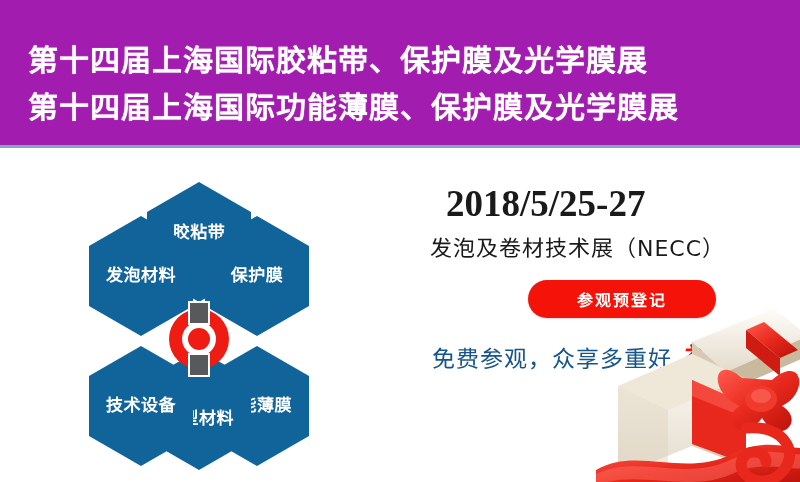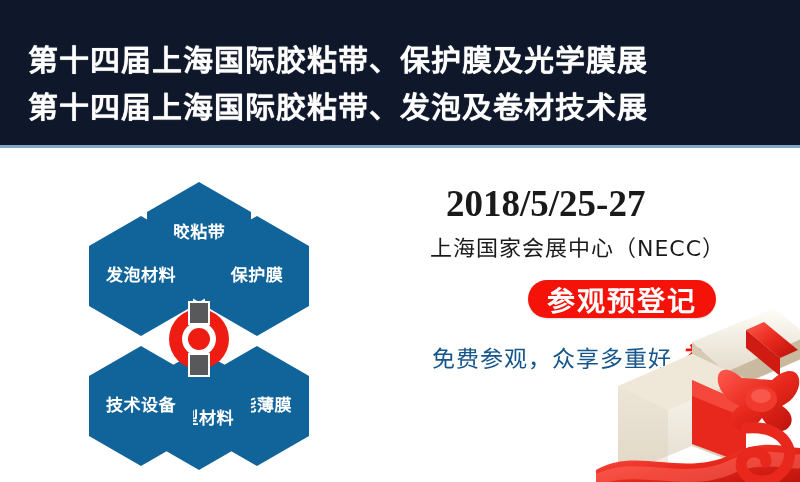--- a/index.html
+++ b/index.html
@@ -9,21 +9,21 @@
     font-family:"Liberation Sans","DejaVu Sans",sans-serif;
     background:#ffffff;
   }
   #banner{
     position:relative;width:800px;height:482px;overflow:hidden;background:#fff;
   }
 
   
   #header{
     position:absolute;left:0;top:0;width:800px;height:145px;
-    background:#0f172a;
+    background:#a21caf;
     box-sizing:border-box;
   }
   #header-rule{
     position:absolute;left:0;top:145px;width:800px;height:3px;
     background:#7fa8c4;
   }
   .hline{
     position:absolute;left:28px;
     color:#ffffff;
     font-weight:bold;
@@ -69,21 +69,21 @@
   }
   #register-button{
     position:absolute;left:108px;top:110px;
     width:188px;height:38px;border-radius:19px;
     background:#f51208;border:none;cursor:pointer;
     display:flex;align-items:center;justify-content:center;
     box-shadow:0 1px 2px rgba(0,0,0,0.15);
     padding:0;
   }
   #register-button-label{
-    color:#ffffff;font-weight:bold;font-size:28px;letter-spacing:2px;
+    color:#ffffff;font-weight:bold;font-size:16px;letter-spacing:2px;
     font-family:"DejaVu Sans","Liberation Sans",sans-serif;
     white-space:nowrap;
   }
   #promo-line{
     position:absolute;left:12px;top:166px;
     font-family:"DejaVu Sans","Liberation Sans",sans-serif;
     font-size:23px;color:#16558a;letter-spacing:1px;white-space:nowrap;
   }
   #promo-highlight{
     color:#f51208;font-weight:bold;font-style:italic;font-size:27px;
@@ -97,21 +97,21 @@
   }
   #gift-svg{display:block;width:212px;height:216px;}
 </style>
 </head>
 <body>
 
 <div id="banner">
 
   <div id="header">
     <div class="hline" id="title-line-1">第十四届上海国际胶粘带、保护膜及光学膜展</div>
-    <div class="hline" id="title-line-2">第十四届上海国际胶粘带、发泡及卷材技术展</div>
+    <div class="hline" id="title-line-2">第十四届上海国际功能薄膜、保护膜及光学膜展</div>
   </div>
   <div id="header-rule"></div>
 
   <div id="hex-cluster">
     <svg id="hex-svg" viewBox="0 0 330 300" xmlns="http://www.w3.org/2000/svg">
 
       <g>
         <polygon class="hex-shape" points="165,6 217,36 217,96 165,126 113,96 113,36"></polygon>
         <text class="hex-label" x="165" y="57">胶粘带</text>
       </g>
@@ -150,21 +150,21 @@
         <rect x="154" y="177" width="22" height="24" fill="#ffffff"></rect>
         <rect x="156" y="179" width="18" height="20" fill="#58595b"></rect>
       </g>
     </svg>
   </div>
 
   <div id="right-panel">
 
     <div id="event-date">2018/5/25-27</div>
 
-    <div id="event-venue">上海国家会展中心（NECC）</div>
+    <div id="event-venue">发泡及卷材技术展（NECC）</div>
 
     <button id="register-button" type="button">
       <span id="register-button-label">参观预登记</span>
     </button>
 
     <div id="promo-line">
       <span>免费参观，众享多重好</span><span id="promo-highlight">礼</span>
     </div>
   </div>
 

